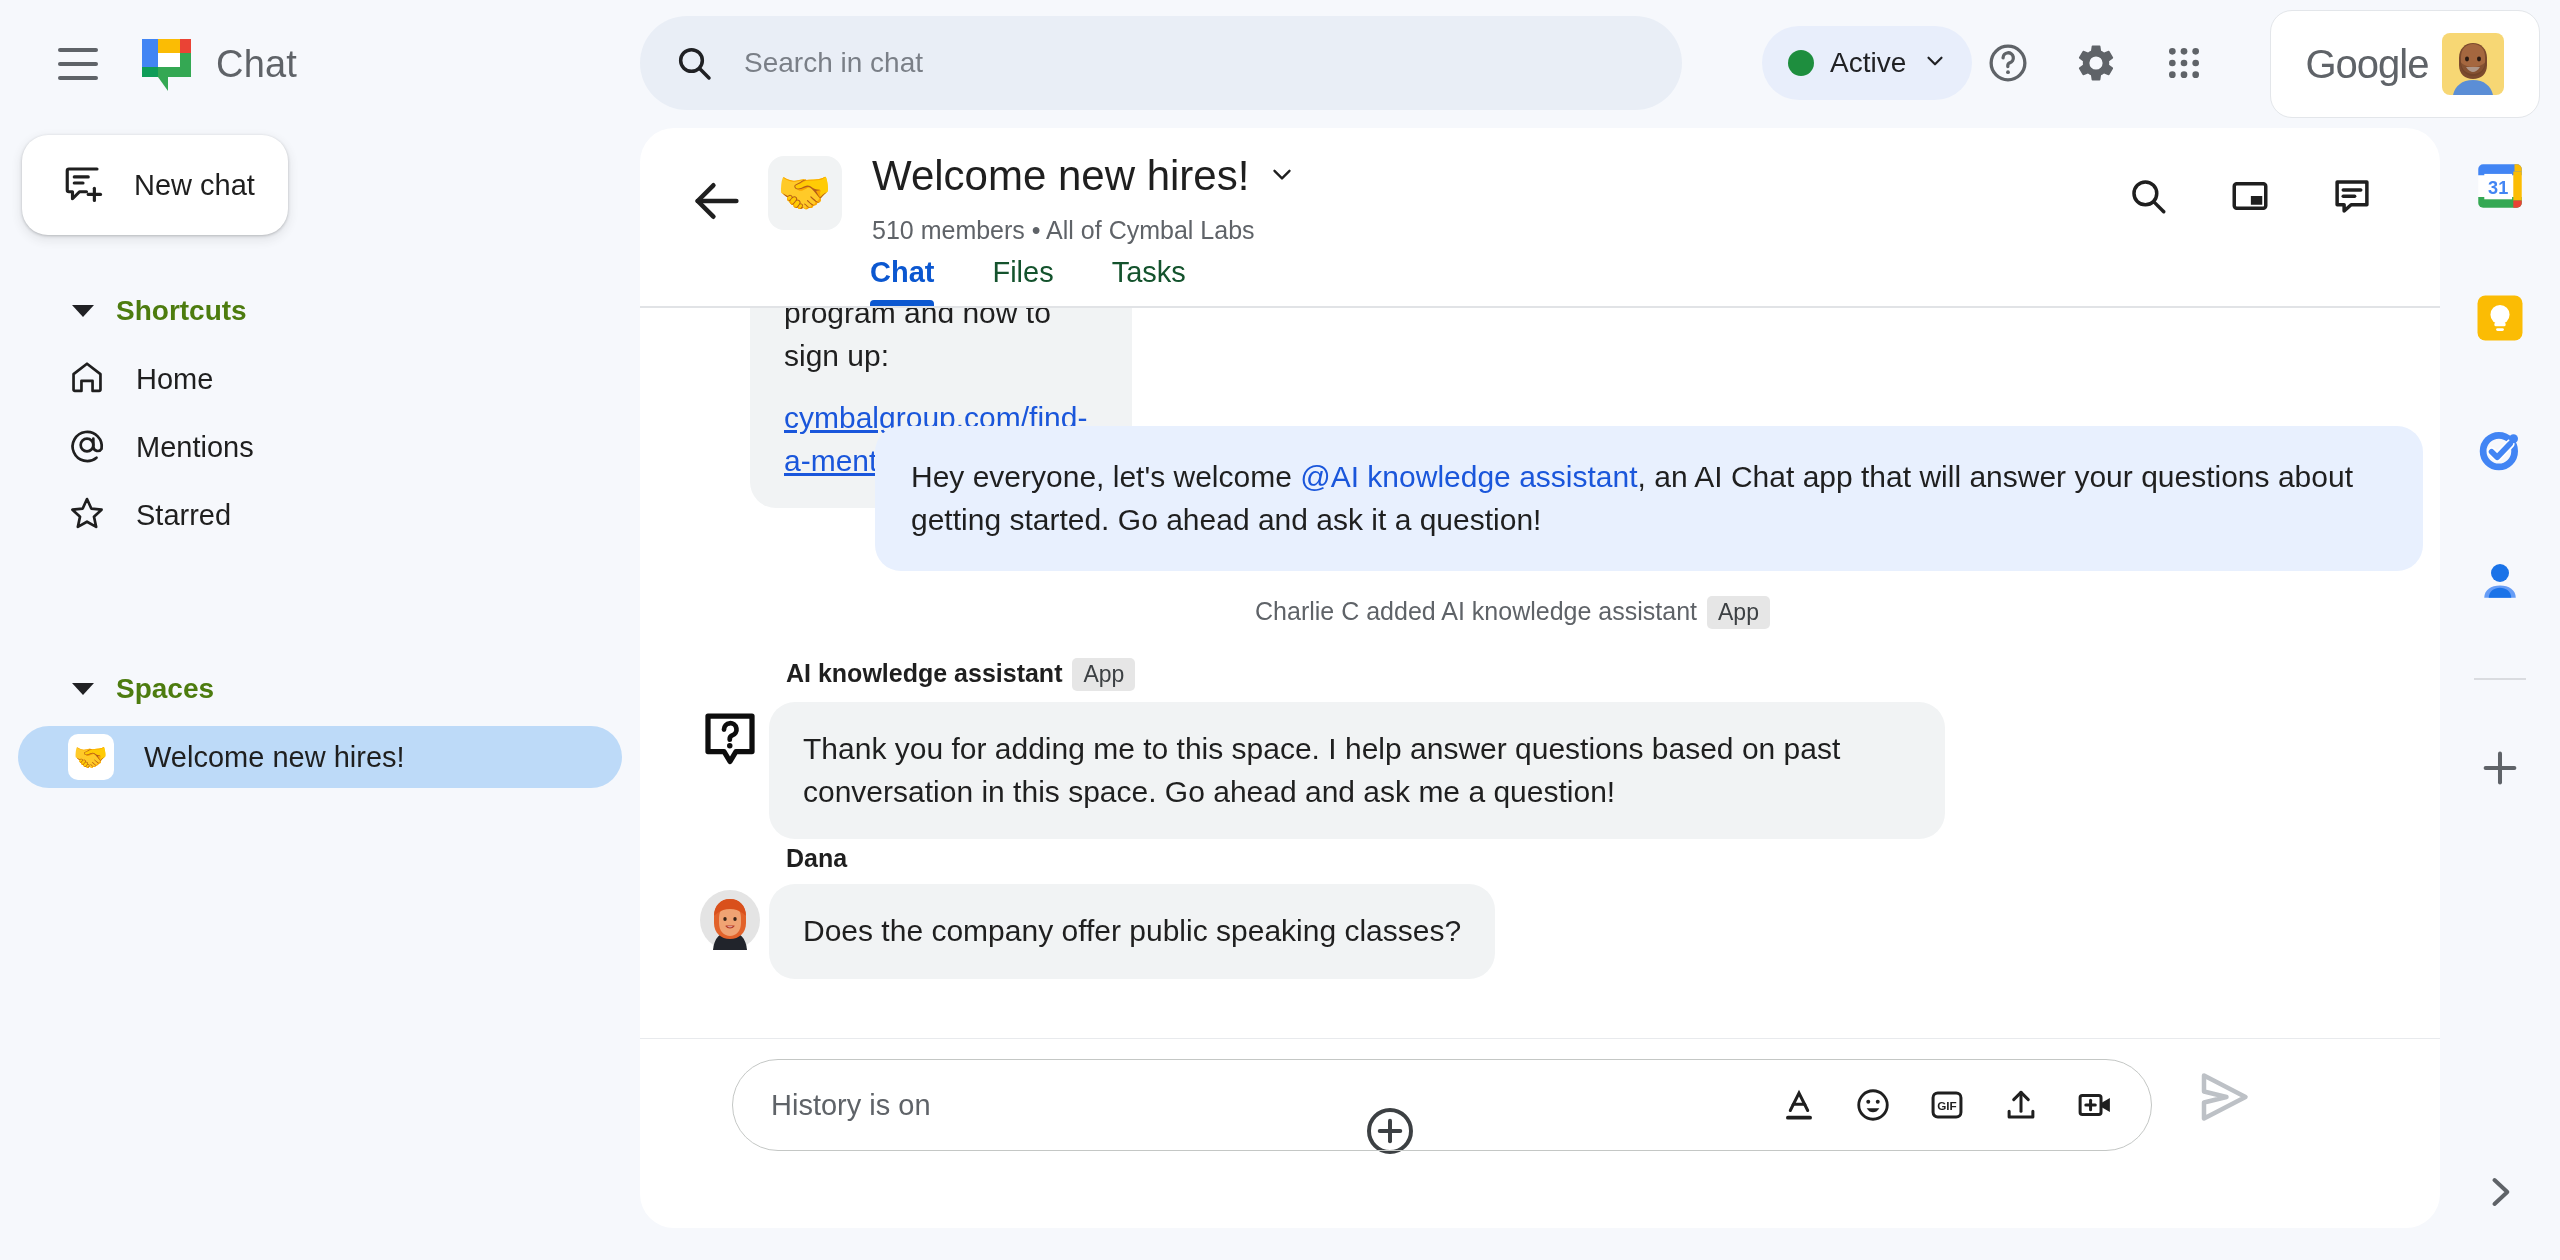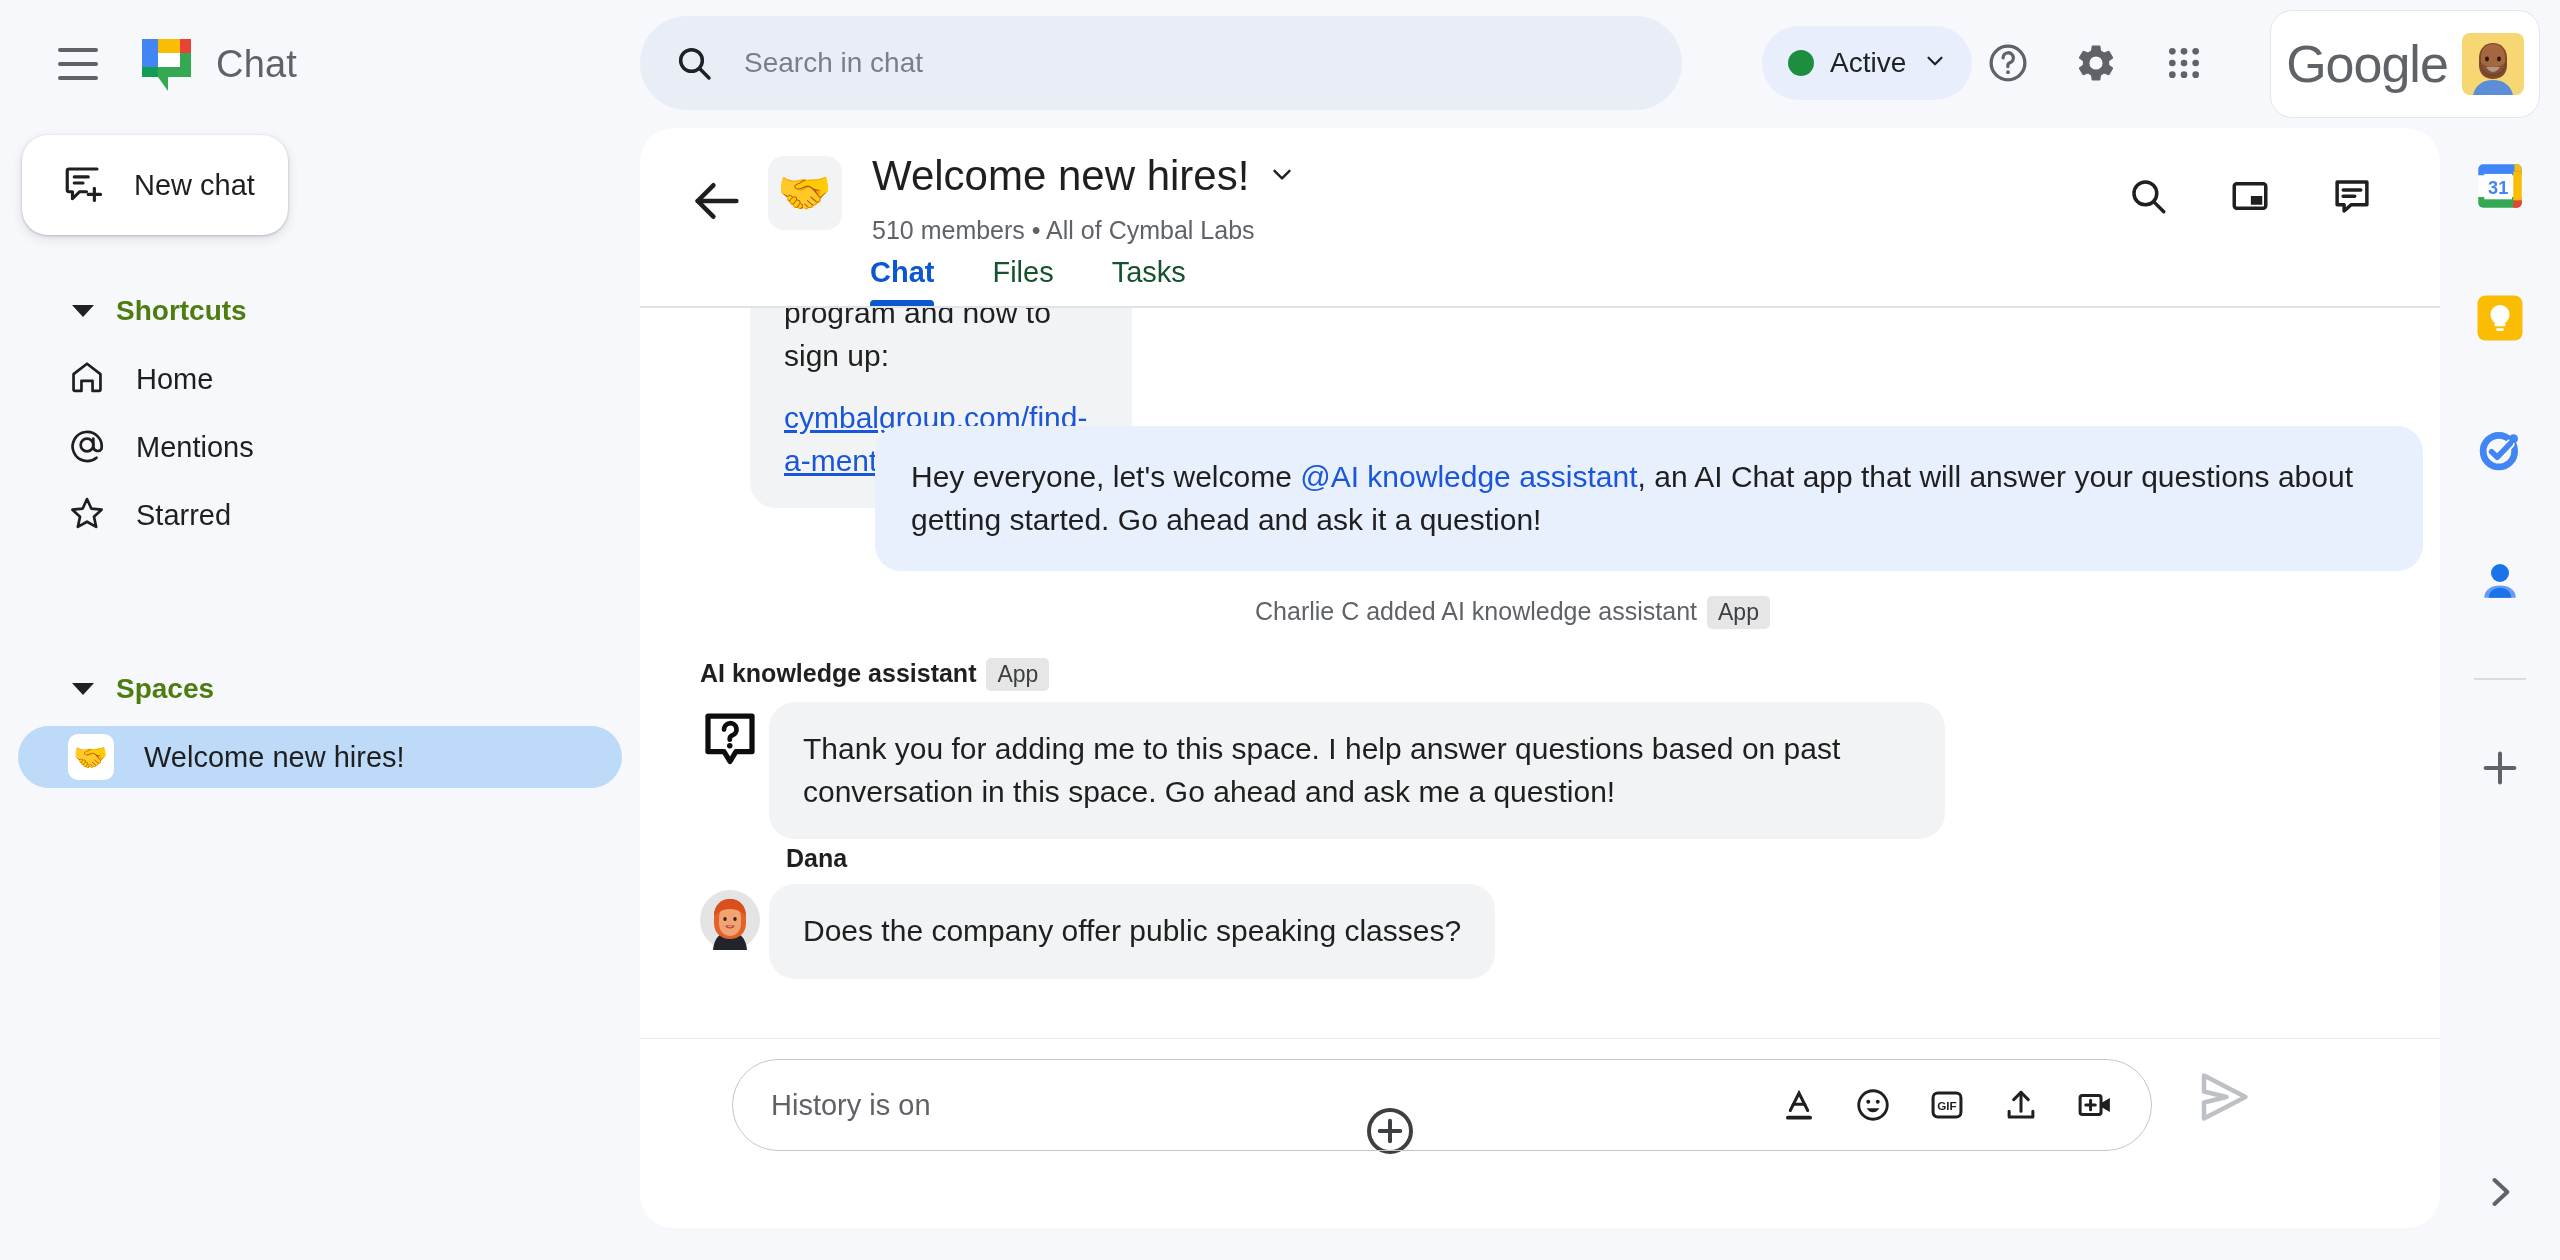--- a/index.html
+++ b/index.html
@@ -61,21 +61,21 @@
   }
   .topbar-icons { position: absolute; left: 1970px; top: 25px; display: flex; gap: 12px; }
 
   .account-pill {
     position: absolute; left: 2270px; top: 10px;
     width: 270px; height: 108px; border-radius: 22px;
     background: #ffffff; border: 1px solid #e3e6ea;
     display: flex; align-items: center; justify-content: center; gap: 14px;
     cursor: pointer;
   }
-  .google-word { font-size: 52px; color: #5f6368; letter-spacing: -1px; font-family: "Liberation Sans", sans-serif; }
+  .google-word { font-size: 40px; color: #5f6368; letter-spacing: -1px; font-family: "Liberation Sans", sans-serif; }
   .avatar-sq { width: 62px; height: 62px; border-radius: 8px; overflow: hidden; }
 
   
   .sidebar { position: absolute; left: 0; top: 128px; width: 640px; height: 1132px; }
   .newchat {
     position: absolute; left: 22px; top: 7px;
     width: 266px; height: 100px; border-radius: 26px; background: #fff;
     box-shadow: 0 1px 3px rgba(60,64,67,.3), 0 4px 8px 3px rgba(60,64,67,.08);
     display: flex; align-items: center; padding-left: 40px; gap: 30px; cursor: pointer;
   }
@@ -404,21 +404,21 @@
       <div class="bubble-blue">
         <span>Hey everyone, let's welcome </span><span class="mention">@AI knowledge assistant</span><span>, an AI Chat app that will answer your questions about getting started.  Go ahead and ask it a question!</span>
       </div>
     </div>
 
     <div style="position:absolute; left:0; top:288px; width:1745px;" class="system-line">
       <span>Charlie C added AI knowledge assistant</span><span class="app-badge">App</span>
     </div>
 
     <div style="position:absolute; left:60px; top:350px; width:1300px;">
-      <div style="" class="sender-name">
+      <div style="margin-left:86px;" class="sender-name">
         <span>AI knowledge assistant</span><span class="app-badge">App</span>
       </div>
       <div class="msg-row">
         <span class="msg-avatar">
           <svg width="60" height="60" viewBox="0 0 24 24">
             <path d="M3.2 3.2h17.6v14.2h-6.4L12 21.4 9.6 17.4H3.2z" fill="#fff" stroke="#0d0d0d" stroke-width="2.1" stroke-linejoin="round"></path>
             <path d="M9.6 8.6a2.5 2.5 0 1 1 3.2 2.4c-.6.22-.9.72-.9 1.42v.25" fill="none" stroke="#0d0d0d" stroke-width="1.9" stroke-linecap="round"></path>
             <circle cx="11.9" cy="15.1" r="1.1" fill="#0d0d0d"></circle>
           </svg>
         </span>

